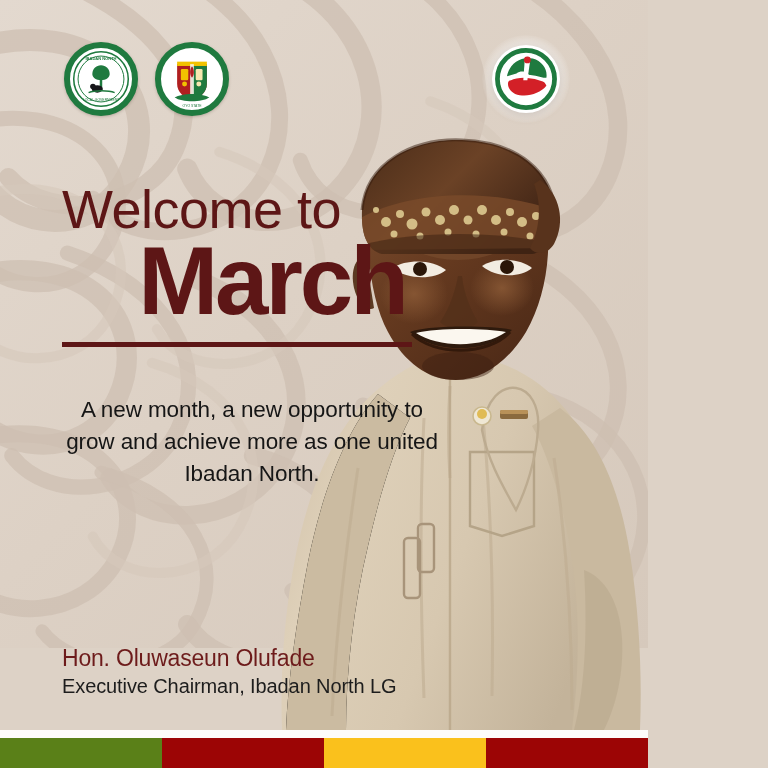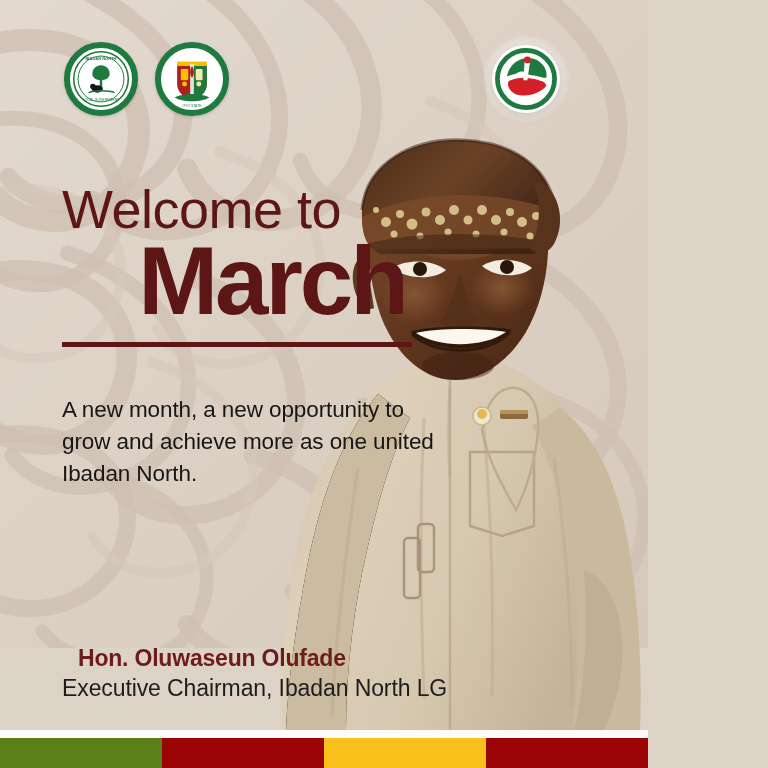--- a/index.html
+++ b/index.html
@@ -65,31 +65,32 @@
   .h-rule {
     width:350px; height:5px; background:#5d1616; margin-top:12px;
   }
 
   .para {
     position:absolute; left:62px;
     width:380px;
     font-size:22.5px; line-height:1.42;
     color:#161616; font-weight:400;
     letter-spacing:-.1px;
+    text-align:center;
   }
   #para1 { top:394px; }
   #para2 { top:518px; }
 
   .sign-name {
-    position:absolute; left:78px; top:645px;
-    font-size:23px; font-weight:700; color:#6d1b1b; letter-spacing:-.2px;
+    position:absolute; left:62px; top:645px;
+    font-size:23px; font-weight:400; color:#6d1b1b; letter-spacing:-.2px;
   }
   .sign-title {
     position:absolute; left:62px; top:675px;
-    font-size:23px; font-weight:400; color:#1d1d1d; letter-spacing:-.1px;text-align:center;
+    font-size:20px; font-weight:400; color:#1d1d1d; letter-spacing:-.1px;text-align:center;
   }
 
   
   .footer-gap {
     position:absolute; left:0; right:0; bottom:30px; height:8px;
     background:#fdfcfa;
   }
   .footer-bar {
     position:absolute; left:0; right:0; bottom:0; height:30px;
     display:flex;

